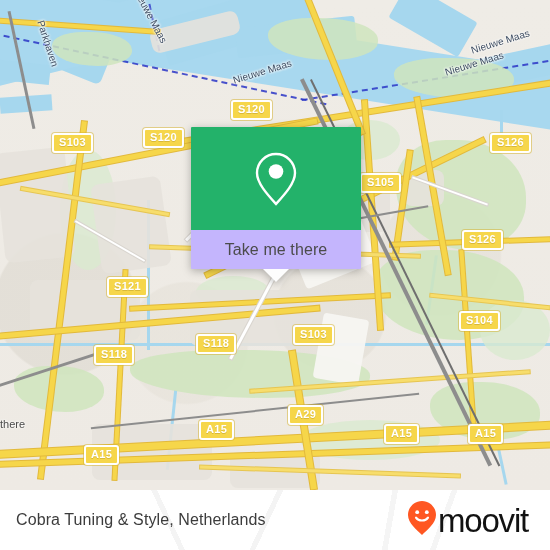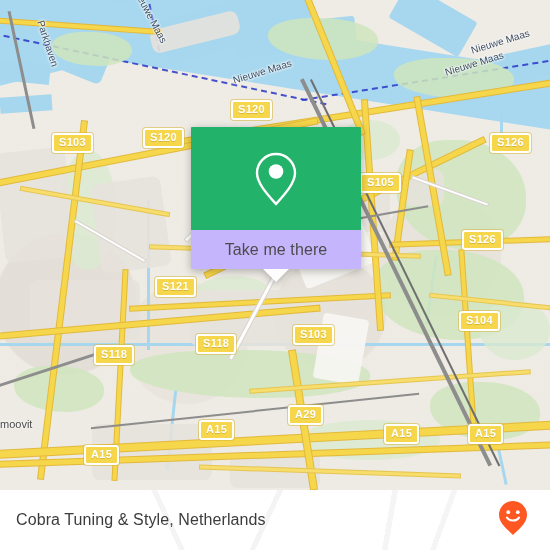--- a/index.html
+++ b/index.html
@@ -230,29 +230,29 @@
     <div class="rail" style="left:190px;top:226px;width:240px;height:2px;transform:rotate(-10deg);"></div>
     <div class="rail" style="left:90px;top:410px;width:330px;height:2px;transform:rotate(-6deg);"></div>
     <div class="rail" style="left:20px;top:10px;width:3px;height:120px;transform:rotate(-12deg);"></div>
 
     <div class="waterlabel" style="left:120px;top:10px;transform:rotate(62deg);">Nieuwe Maas</div>
     <div class="waterlabel" style="left:232px;top:66px;transform:rotate(-17deg);">Nieuwe Maas</div>
     <div class="waterlabel" style="left:470px;top:36px;transform:rotate(-17deg);">Nieuwe Maas</div>
     <div class="waterlabel" style="left:444px;top:58px;transform:rotate(-17deg);">Nieuwe Maas</div>
     <div class="waterlabel" style="left:24px;top:38px;transform:rotate(72deg);">Parkhaven</div>
 
-    <div class="placelabel" style="left:0px;top:418px;">moovit</div>
+    <div class="placelabel" style="left:0px;top:418px;">there</div>
 
     <div class="shield" style="left:231px;top:100px;">S120</div>
     <div class="shield" style="left:52px;top:133px;">S103</div>
     <div class="shield" style="left:143px;top:128px;">S120</div>
     <div class="shield" style="left:490px;top:133px;">S126</div>
     <div class="shield" style="left:360px;top:173px;">S105</div>
     <div class="shield" style="left:462px;top:230px;">S126</div>
-    <div class="shield" style="left:107px;top:277px;margin-left:48px;">S121</div>
+    <div class="shield" style="left:107px;top:277px;">S121</div>
     <div class="shield" style="left:459px;top:311px;">S104</div>
     <div class="shield" style="left:293px;top:325px;">S103</div>
     <div class="shield" style="left:196px;top:334px;">S118</div>
     <div class="shield" style="left:94px;top:345px;">S118</div>
     <div class="shield" style="left:288px;top:405px;">A29</div>
     <div class="shield" style="left:199px;top:420px;">A15</div>
     <div class="shield" style="left:84px;top:445px;">A15</div>
     <div class="shield" style="left:384px;top:424px;">A15</div>
     <div class="shield" style="left:468px;top:424px;">A15</div>
 
@@ -278,16 +278,17 @@
     <div class="footer-title">Cobra Tuning &amp; Style, Netherlands</div>
     <div class="brand">
       <span>
         <svg width="30" height="36" viewBox="0 0 30 36" aria-hidden="true">
           <path d="M15 1 C7.3 1 1 7.3 1 15 C1 23.5 10.2 30 15 35 C19.8 30 29 23.5 29 15 C29 7.3 22.7 1 15 1 Z" fill="#ff5722"></path>
           <circle cx="10.2" cy="12.2" r="1.9" fill="#ffffff"></circle>
           <circle cx="19.8" cy="12.2" r="1.9" fill="#ffffff"></circle>
           <path d="M9 17.6 C11.4 21.4 18.6 21.4 21 17.6" fill="none" stroke="#ffffff" stroke-width="2.1" stroke-linecap="round"></path>
         </svg>
       </span>
+      <span class="brand-word">moovit</span>
     </div>
   </div>
 
 </div>
 
 </body></html>

